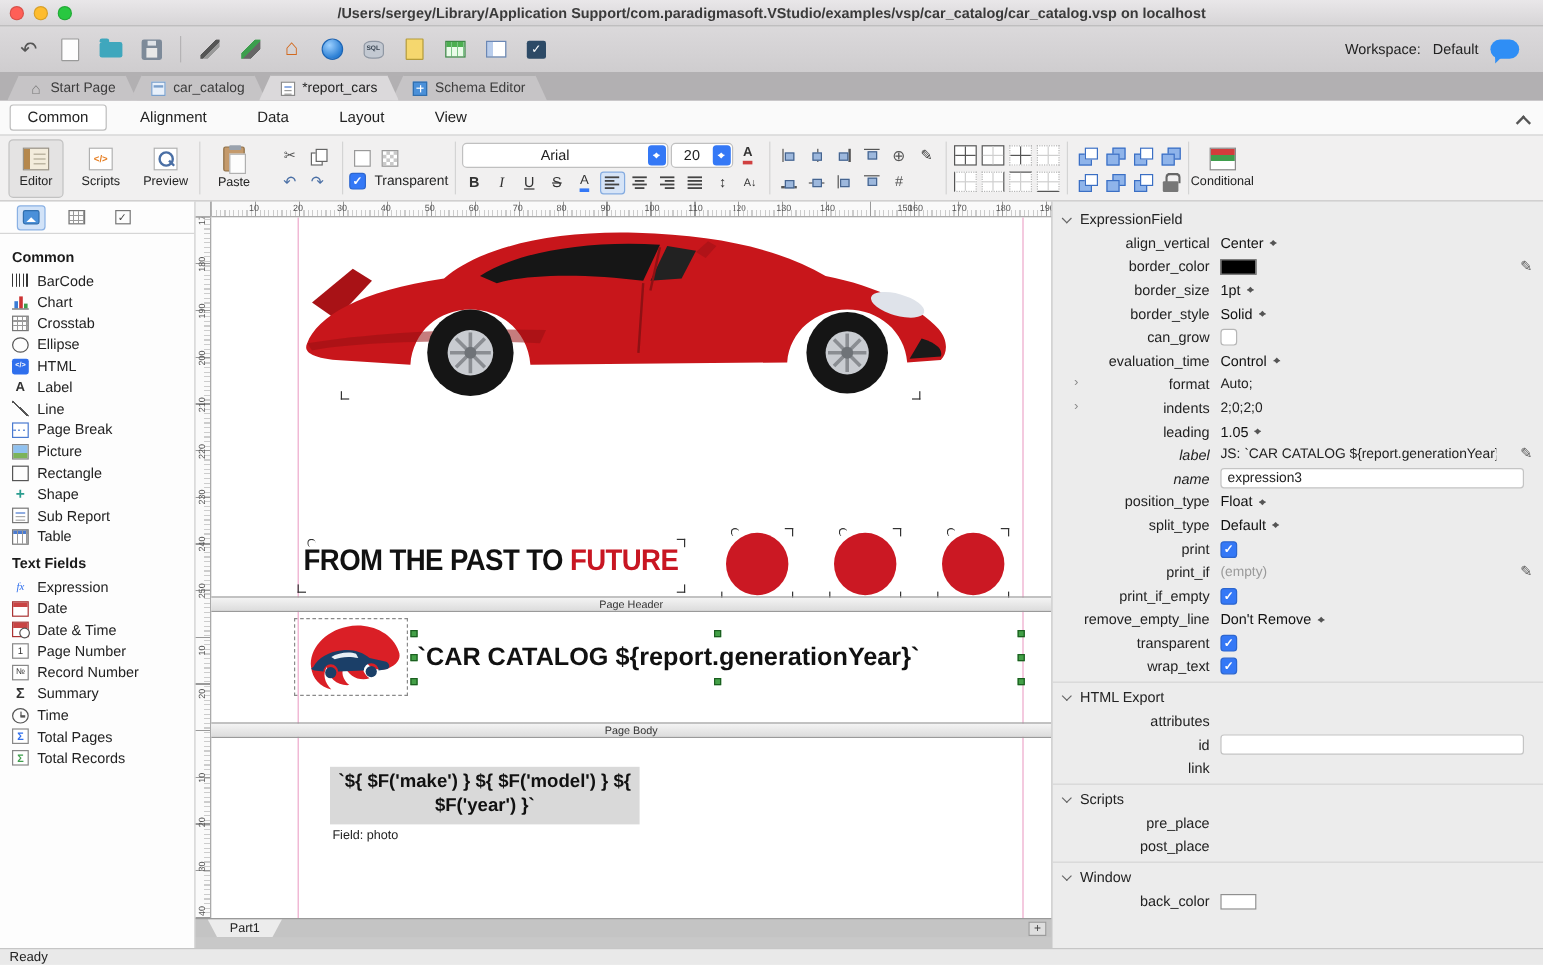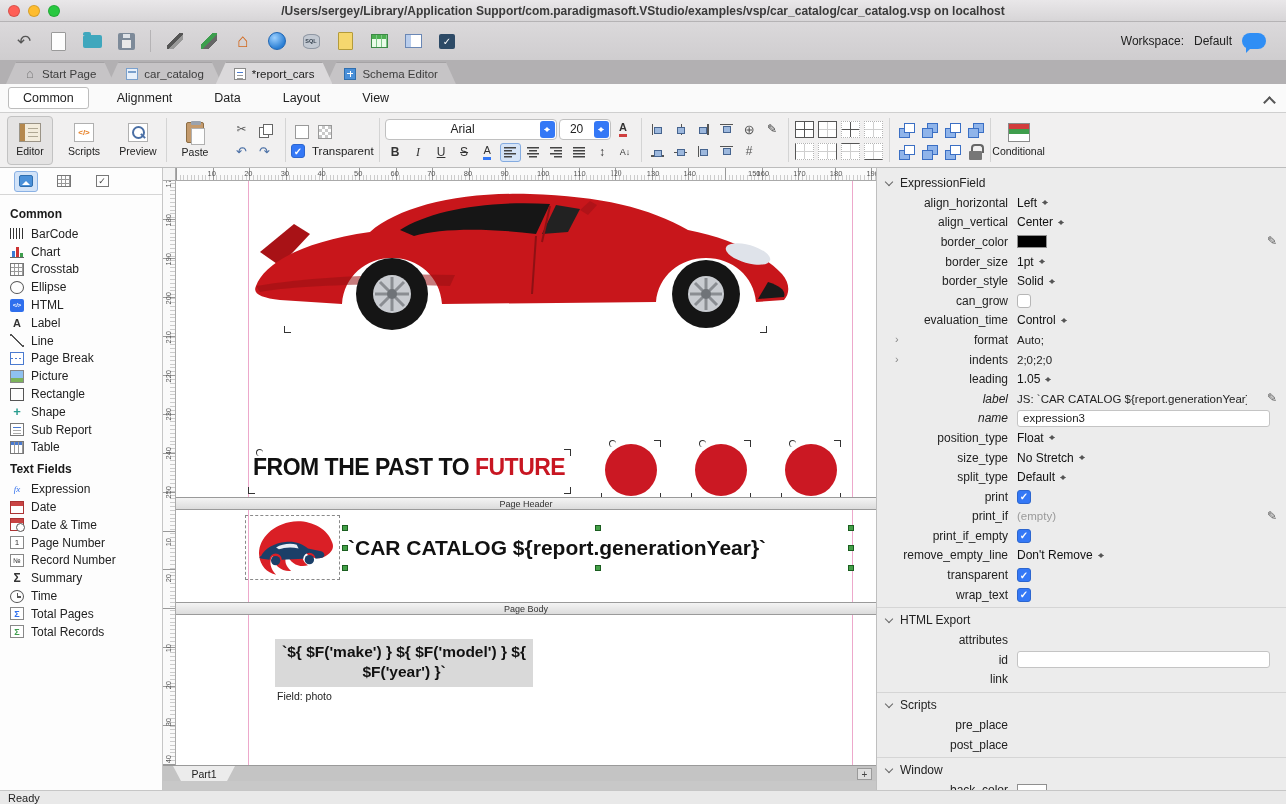--- a/index.html
+++ b/index.html
@@ -761,29 +761,20 @@
     </div>
     <div class="canvas-bottom"></div>
   </div>
 
   <div class="props" id="props">
       <div class="prop-sec">
         <span class="sec-chev"></span>
         <span class="sec-t">ExpressionField</span>
       </div>
       <div class="prop-row">
-        <div class="prop-label"><span>align_horizontal</span></div>
-        <div class="prop-val">
-          <span class="dd">
-            <span class="ddv">Left</span>
-            <span class="updn"></span>
-          </span>
-        </div>
-      </div>
-      <div class="prop-row">
         <div class="prop-label"><span>align_vertical</span></div>
         <div class="prop-val">
           <span class="dd">
             <span class="ddv">Center</span>
             <span class="updn"></span>
           </span>
         </div>
       </div>
       <div class="prop-row">
         <div class="prop-label"><span>border_color</span></div>
@@ -862,29 +853,20 @@
       <div class="prop-row">
         <div class="prop-label"><span>position_type</span></div>
         <div class="prop-val">
           <span class="dd">
             <span class="ddv">Float</span>
             <span class="updn"></span>
           </span>
         </div>
       </div>
       <div class="prop-row">
-        <div class="prop-label"><span>size_type</span></div>
-        <div class="prop-val">
-          <span class="dd">
-            <span class="ddv">No Stretch</span>
-            <span class="updn"></span>
-          </span>
-        </div>
-      </div>
-      <div class="prop-row">
         <div class="prop-label"><span>split_type</span></div>
         <div class="prop-val">
           <span class="dd">
             <span class="ddv">Default</span>
             <span class="updn"></span>
           </span>
         </div>
       </div>
       <div class="prop-row">
         <div class="prop-label"><span>print</span></div>

